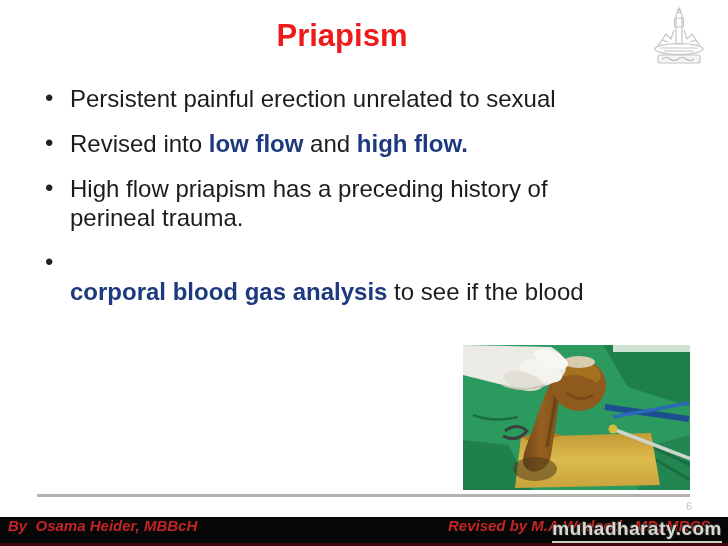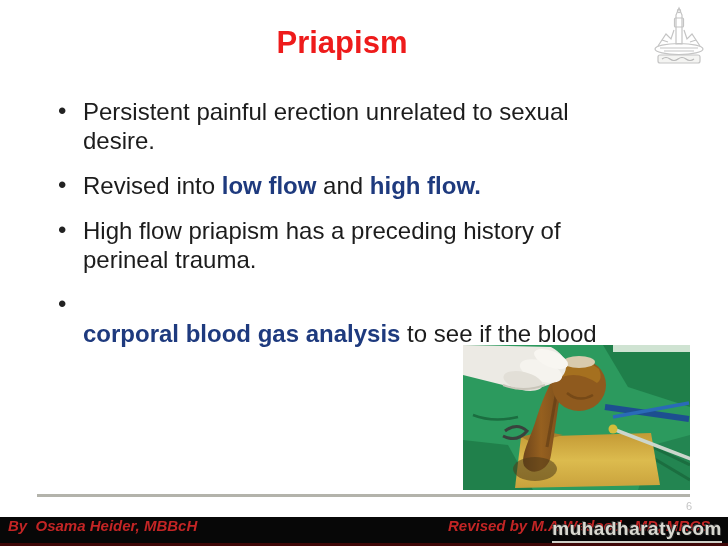--- a/index.html
+++ b/index.html
@@ -2,25 +2,25 @@
 <html style="--title-red: #ee1b1b; --emphasis-blue: #1e3a7e; --body-text: #1c1c1c; --footer-red: #c32525; --footer-bar: #070707; --divider-gray: #b3b3ab;"><head>
 <meta charset="utf-8">
 <style>
   html,body{margin:0;padding:0;background:#ffffff;}
   .slide{
     position:relative;width:728px;height:546px;background:#ffffff;overflow:hidden;
     font-family:"Liberation Sans",sans-serif;
   }
   .logo{position:absolute;left:648px;top:4px;width:62px;height:68px;}
   .title{
-    position:absolute;top:25px;left:0;width:100%;padding-right:44px;box-sizing:border-box;
+    position:absolute;top:18px;left:0;width:100%;padding-right:44px;box-sizing:border-box;
     margin:0;text-align:center;font-size:31px;font-weight:bold;color:var(--title-red,#ee1b1b);
     letter-spacing:0px;
   }
-  .bullets{position:absolute;left:42px;top:84px;width:632px;margin:13px;padding:0;list-style:none;}
+  .bullets{position:absolute;left:42px;top:84px;width:632px;margin:0;padding:0;list-style:none;}
   .bullets li{
     position:relative;padding-left:28px;margin-bottom:16px;
     font-size:24px;line-height:29px;color:var(--body-text,#1c1c1c);
   }
   .bullets li::before{content:"\2022";position:absolute;left:3px;top:-1px;font-size:24px;color:#222222;}
   .bullets .em{font-weight:bold;color:var(--emphasis-blue,#1e3a7e);text-align:center;}
   .photo{position:absolute;left:463px;top:345px;width:227px;height:145px;}
   .photo svg{display:block;}
   .divider{position:absolute;left:37px;top:494px;width:653px;height:3px;background:var(--divider-gray,#b3b3ab);}
   .slide-number{position:absolute;left:686px;top:500px;font-size:11px;color:#c6c6c6;z-index:3;}
@@ -57,21 +57,21 @@
         <path d="M12 44 L50 44 M16 47 L46 47"></path>
         <rect x="10" y="51" width="42" height="8" rx="2" fill="#f4f4f2"></rect>
         <path d="M14 55 q4 -3 8 0 q4 3 8 0 q4 -3 8 0 q4 3 8 0" stroke="#b8b8b8"></path>
       </g>
     </svg>
   </div>
 
   <h1 class="title">Priapism</h1>
 
   <ul class="bullets">
-      <li><span class="plain">Persistent painful erection unrelated to sexual</span><br><span class="plain">desire.</span></li>
+      <li><span class="plain">Persistent painful erection unrelated to sexual</span><br></li>
       <li><span class="plain">Revised into </span><span class="em">low flow</span><span class="plain"> and </span><span class="em">high flow.</span></li>
       <li><span class="plain">High flow priapism has a preceding history of</span><br><span class="plain">perineal trauma.</span></li>
       <li><br><span class="em">corporal blood gas analysis</span><span class="plain"> to see if the blood</span><br></li>
     </ul>
 
   <div class="photo">
     <svg width="227" height="145" viewBox="0 0 227 145" xmlns="http://www.w3.org/2000/svg">
       <defs>
         <linearGradient id="skin" x1="0" y1="0" x2="0" y2="1">
           <stop offset="0" stop-color="#c49a35"></stop>

